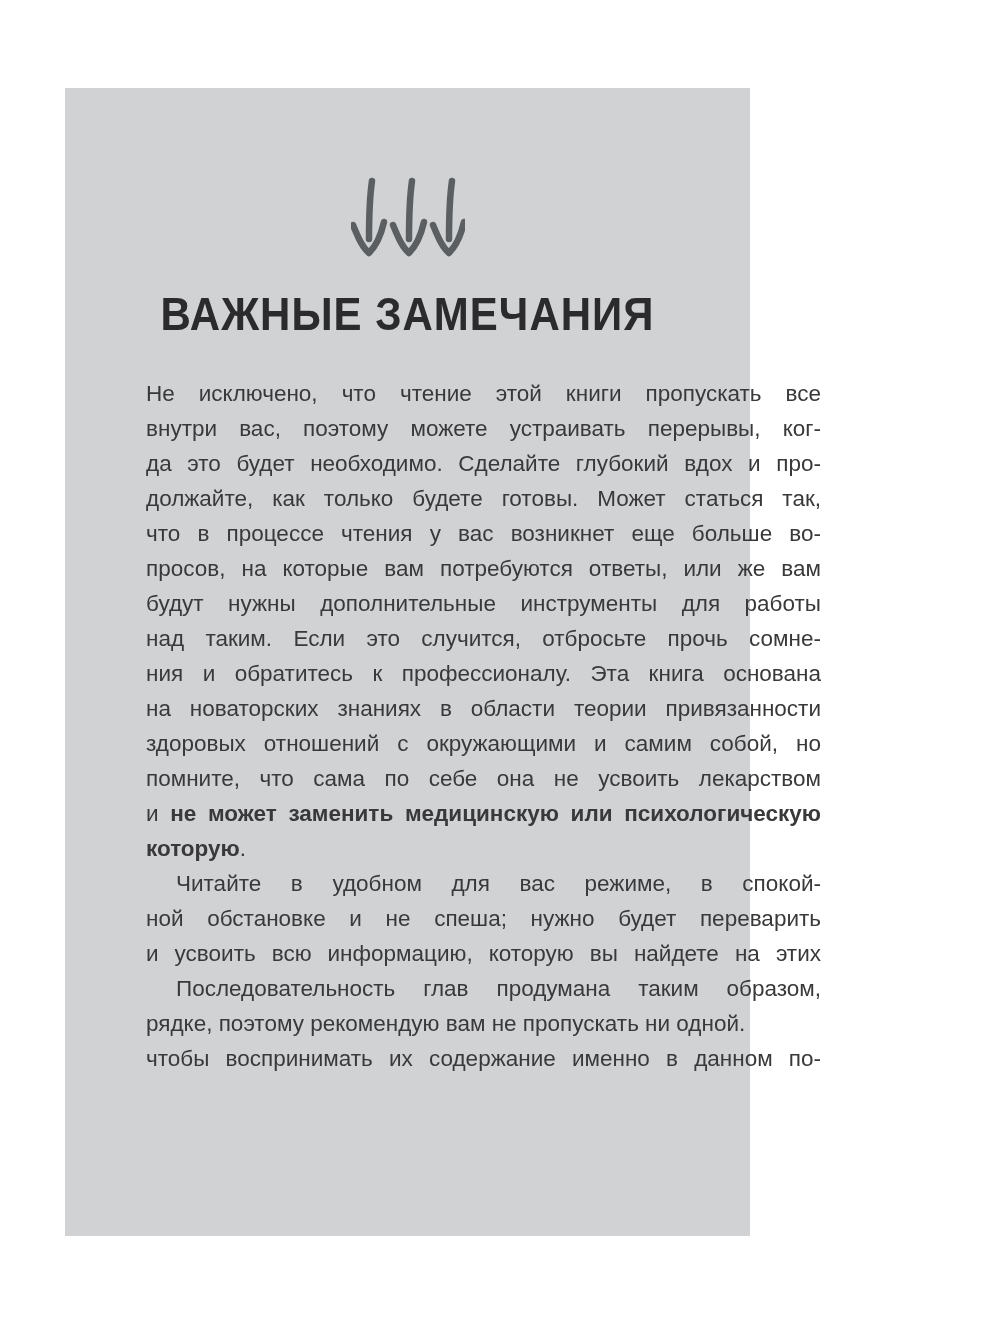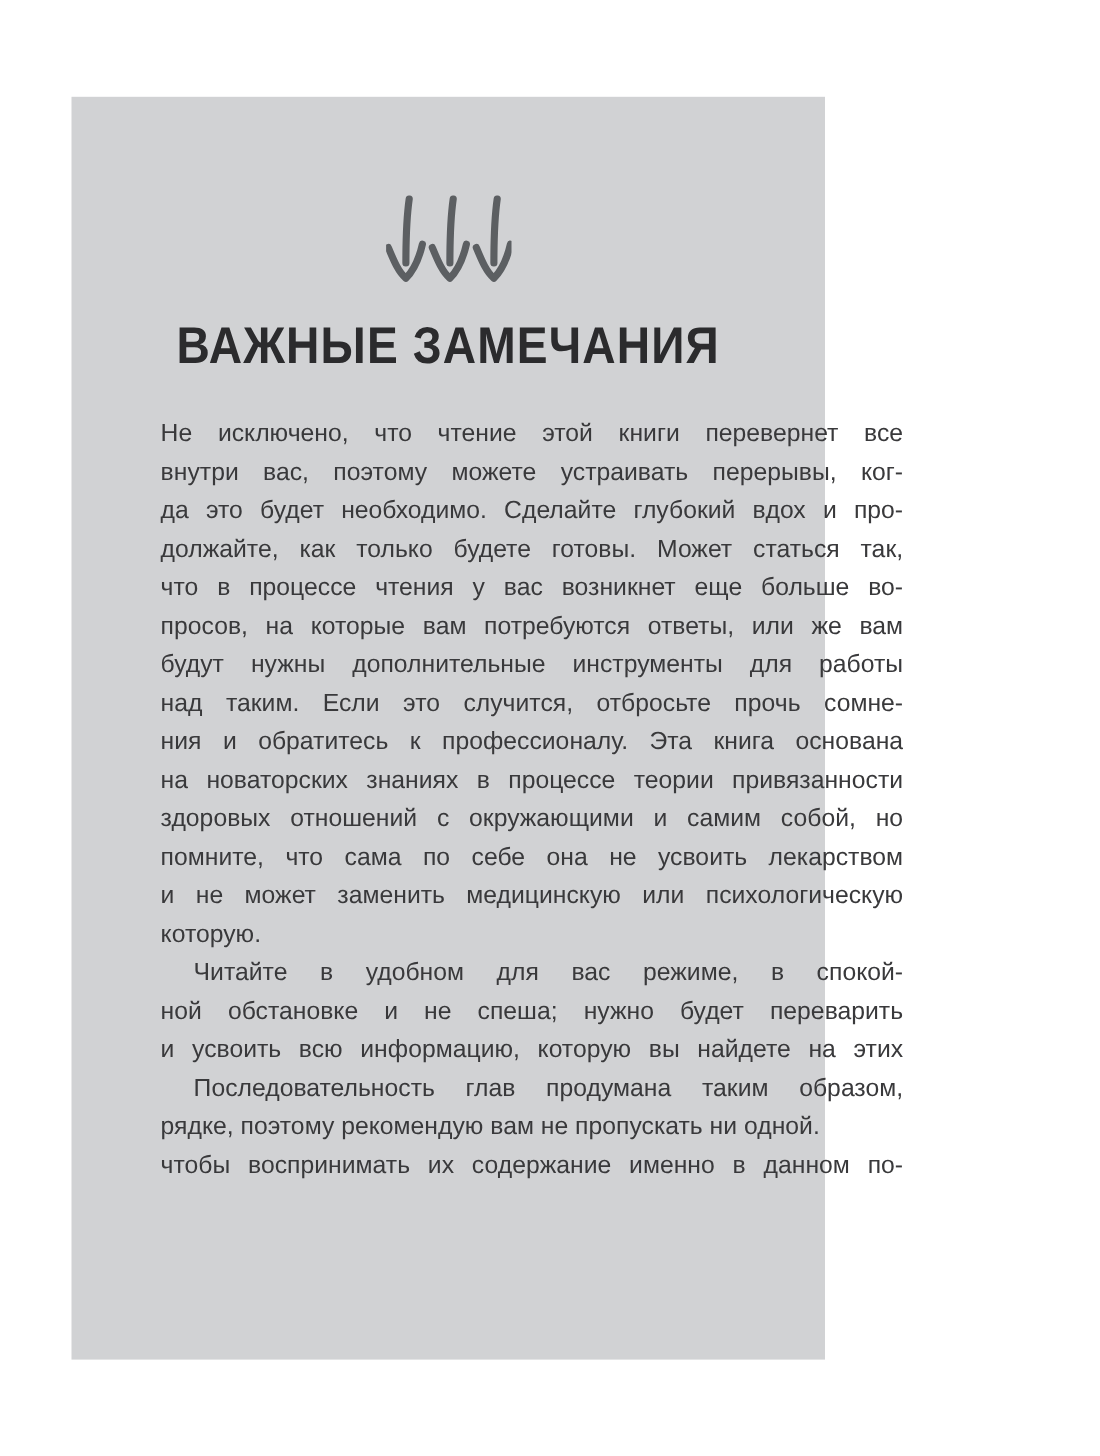--- a/index.html
+++ b/index.html
@@ -54,51 +54,51 @@
   .line{
     text-align:justify;
     text-align-last:justify;
   }
   .line.last{
     text-align-last:left;
   }
   .line.indent{
     text-indent:30px;
   }
-  .bold{font-weight:400;}
+  .bold{font-weight:700;}
 </style>
 </head>
 <body>
 
 <div class="paper">
 
   <div class="arrows">
     <svg viewBox="0 0 114 82" xmlns="http://www.w3.org/2000/svg" fill="none" stroke="#5c5f62" stroke-width="6.5" stroke-linecap="round" stroke-linejoin="round">
       <path d="M21,4 C19,18 18,38 18,62"></path>
       <path d="M2,48 C7,60 11,70 18,76 C25,69 30,58 33,45"></path>
       <path d="M61,4 C59,18 58,38 58,62"></path>
       <path d="M42,48 C47,60 51,70 58,76 C65,69 70,58 73,45"></path>
       <path d="M101,4 C99,18 98,38 98,62"></path>
       <path d="M82,48 C87,60 91,70 98,76 C105,69 110,58 113,45"></path>
     </svg>
   </div>
 
   <h1 class="heading">ВАЖНЫЕ ЗАМЕЧАНИЯ</h1>
 
   <div class="bodytext">
-      <div class="line"><span>Не исключено, что чтение этой книги перевернет все</span></div>
+      <div class="line"><span>Не исключено, что чтение этой книги пропускать все</span></div>
       <div class="line"><span>внутри вас, поэтому можете устраивать перерывы, ког-</span></div>
       <div class="line"><span>да это будет необходимо. Сделайте глубокий вдох и про-</span></div>
       <div class="line"><span>должайте, как только будете готовы. Может статься так,</span></div>
       <div class="line"><span>что в процессе чтения у вас возникнет еще больше во-</span></div>
       <div class="line"><span>просов, на которые вам потребуются ответы, или же вам</span></div>
       <div class="line"><span>будут нужны дополнительные инструменты для работы</span></div>
       <div class="line"><span>над таким. Если это случится, отбросьте прочь сомне-</span></div>
       <div class="line"><span>ния и обратитесь к профессионалу. Эта книга основана</span></div>
-      <div class="line"><span>на новаторских знаниях в процессе теории привязанности</span></div>
+      <div class="line"><span>на новаторских знаниях в области теории привязанности</span></div>
       <div class="line"><span>здоровых отношений с окружающими и самим собой, но</span></div>
       <div class="line"><span>помните, что сама по себе она не усвоить лекарством</span></div>
       <div class="line"><span>и </span><span class="bold">не может заменить медицинскую или психологическую</span></div>
       <div class="line last"><span class="bold">которую</span><span>.</span></div>
       <div class="line indent"><span>Читайте в удобном для вас режиме, в спокой-</span></div>
       <div class="line"><span>ной обстановке и не спеша; нужно будет переварить</span></div>
       <div class="line"><span>и усвоить всю информацию, которую вы найдете на этих</span></div>
       <div class="line indent"><span>Последовательность глав продумана таким образом,</span></div>
       <div class="line last"><span>рядке, поэтому рекомендую вам не пропускать ни одной.</span></div>
       <div class="line"><span>чтобы воспринимать их содержание именно в данном по-</span></div>

